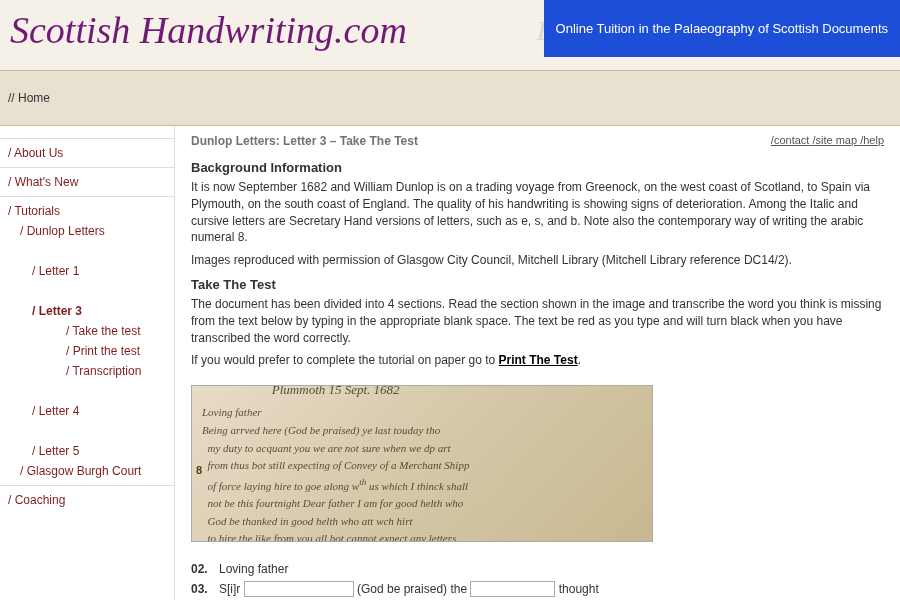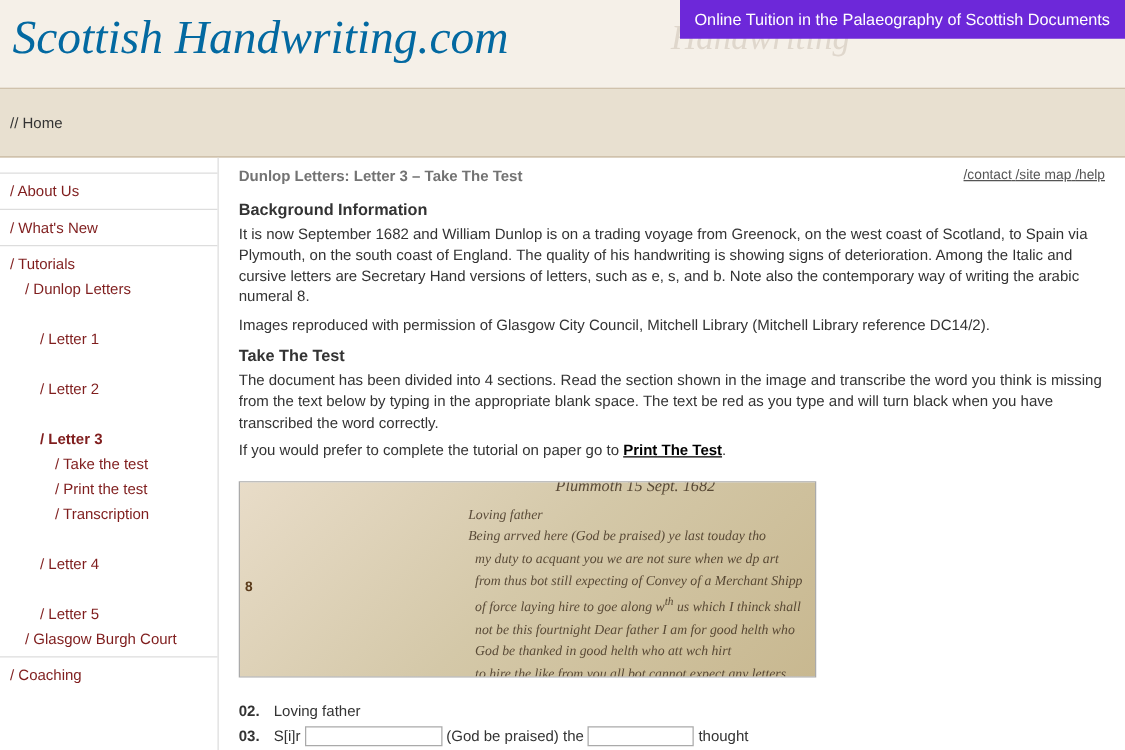--- a/index.html
+++ b/index.html
@@ -2,93 +2,92 @@
 <html><head>
   <meta charset="utf-8">
   <style>
     * { margin: 0; padding: 0; box-sizing: border-box; }
     body { font-family: Arial, sans-serif; font-size: 12px; color: #333; background: #fff; width: 900px; }
 
     
     #header { position: relative; height: 70px; background: #f5f0e8; overflow: hidden; }
     #header-logo { position: absolute; left: 10px; top: 8px; }
     #header-logo span { font-family: 'Georgia', serif; font-size: 36px; color: #333; font-style: italic; }
-    #header-tagline { position: absolute; right: 0; top: 0; background: #6d28d9; color: #fff; padding: 8px 12px; font-size: 13px; }
+    #header-tagline { position: absolute; right: 0; top: 0; background: #1d4ed8; color: #fff; padding: 21px 12px; font-size: 13px; }
     #header-watermark { position: absolute; right: 180px; top: 5px; font-family: 'Georgia', serif; font-size: 28px; color: rgba(180,160,140,0.3); font-style: italic; white-space: nowrap; }
 
     
     #nav-bar { background: #e8e0d0; border-top: 1px solid #c8b8a0; border-bottom: 1px solid #c8b8a0; padding: 20px 8px; font-size: 12px; }
     #nav-bar a { color: #333; text-decoration: none; }
 
     
     #layout { display: flex; }
 
     
     #sidebar { width: 175px; min-width: 175px; padding: 8px 0; border-right: 1px solid #ddd; font-size: 12px; }
     .sidebar-item { padding: 3px 8px; }
     .sidebar-item a { color: #7f1d1d; text-decoration: none; }
     .sidebar-indent1 { padding-left: 20px; }
     .sidebar-indent2 { padding-left: 32px; margin-top: 20px; }
-    .sidebar-indent3 { padding-left: 44px; }
+    .sidebar-indent3 { padding-left: 66px; }
     .sidebar-active { font-weight: bold; }
     .sidebar-divider { border-top: 1px solid #ddd; margin: 4px 0; }
 
     
     #main { flex: 1; padding: 8px 16px; }
 
     #breadcrumb { font-size: 12px; font-weight: bold; margin-bottom: 4px; color: #737373; }
     #top-links { float: right; font-size: 11px; color: #555; text-decoration: underline; }
     #top-links a { color: #555; text-decoration: none; }
 
     h2.section-title { font-size: 13px; font-weight: bold; margin: 8px 0 4px 0; color: #333; }
     p.body-text { font-size: 12px; margin-bottom: 6px; line-height: 1.4; }
 
     .image-container { margin: 10px 0; border: 1px solid #aaa; display: inline-block; }
 
     
-    .manuscript-img { width: 460px; height: 155px; background: linear-gradient(135deg, #e8dcc8 0%, #d4c8a8 50%, #c8b890 100%); position: relative; overflow: hidden; display: flex; align-items: center; justify-content: flex-end; }
+    .manuscript-img { width: 460px; height: 155px; background: linear-gradient(135deg, #e8dcc8 0%, #d4c8a8 50%, #c8b890 100%); position: relative; overflow: hidden; display: flex; align-items: center; justify-content: flex-start; }
     .manuscript-text { font-family: 'Georgia', serif; font-size: 11px; color: #3a2a1a; opacity: 0.8; text-align: left; padding: 10px; line-height: 1.6; font-style: italic; }
 
     
     .trans-lines { margin: 8px 0; font-size: 12px; }
     .trans-line { display: flex; align-items: center; margin: 2px 0; line-height: 1.5; flex-wrap: wrap; }
     .line-num { font-weight: bold; min-width: 28px; }
     .line-text { flex: 1; }
     input.trans-input { border: 1px solid #aaa; height: 16px; font-size: 11px; background: #fff; }
 
     
     a.print-link { color: #000; font-weight: bold; }
   </style>
 </head>
 <body>
 
 <div id="header">
   <div id="header-logo">
-    <span style="font-family: 'Georgia', serif; font-size: 38px; color: #0369a1; font-style: italic;">Scottish Handwriting.com</span>
+    <span style="font-family: 'Georgia', serif; font-size: 38px; color: #701a75; font-style: italic;">Scottish Handwriting.com</span>
   </div>
   <div id="header-watermark" style="font-family:'Georgia',serif;font-size:28px;color:rgba(160,140,120,0.25);position:absolute;right:220px;top:15px;font-style:italic;">Handwriting</div>
   <div id="header-tagline">Online Tuition in the Palaeography of Scottish Documents</div>
 </div>
 
 <div id="nav-bar">
   <a href="#">// Home</a>
 </div>
 
 <div id="layout">
 
   <div id="sidebar">
     <div class="sidebar-divider"></div>
     <div class="sidebar-item"><a href="#">/ About Us</a></div>
     <div class="sidebar-divider"></div>
     <div class="sidebar-item"><a href="#">/ What's New</a></div>
     <div class="sidebar-divider"></div>
     <div class="sidebar-item"><a href="#">/ Tutorials</a></div>
     <div class="sidebar-item sidebar-indent1"><a href="#">/ Dunlop Letters</a></div>
     <div class="sidebar-item sidebar-indent2"><a href="#">/ Letter 1</a></div>
-    <div class="sidebar-item sidebar-indent2"><a href="#">/ Letter 2</a></div>
     <div class="sidebar-item sidebar-indent2 sidebar-active"><a href="#"><strong>/ Letter 3</strong></a></div>
     <div class="sidebar-item sidebar-indent3"><a href="#">/ Take the test</a></div>
     <div class="sidebar-item sidebar-indent3"><a href="#">/ Print the test</a></div>
     <div class="sidebar-item sidebar-indent3"><a href="#">/ Transcription</a></div>
     <div class="sidebar-item sidebar-indent2"><a href="#">/ Letter 4</a></div>
     <div class="sidebar-item sidebar-indent2"><a href="#">/ Letter 5</a></div>
     <div class="sidebar-item sidebar-indent1"><a href="#">/ Glasgow Burgh Court</a></div>
     <div class="sidebar-divider"></div>
     <div class="sidebar-item"><a href="#">/ Coaching</a></div>
   </div>

